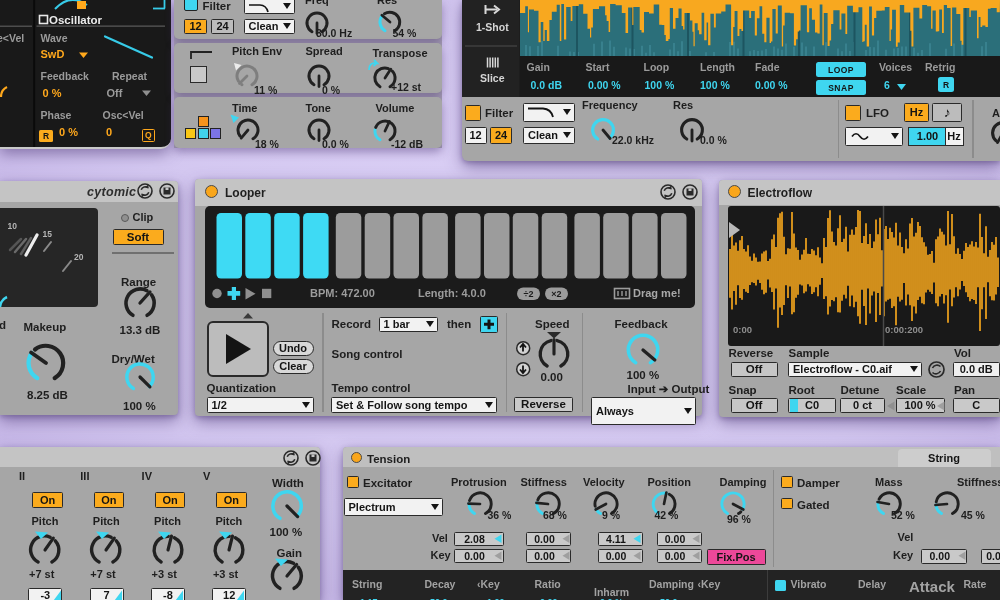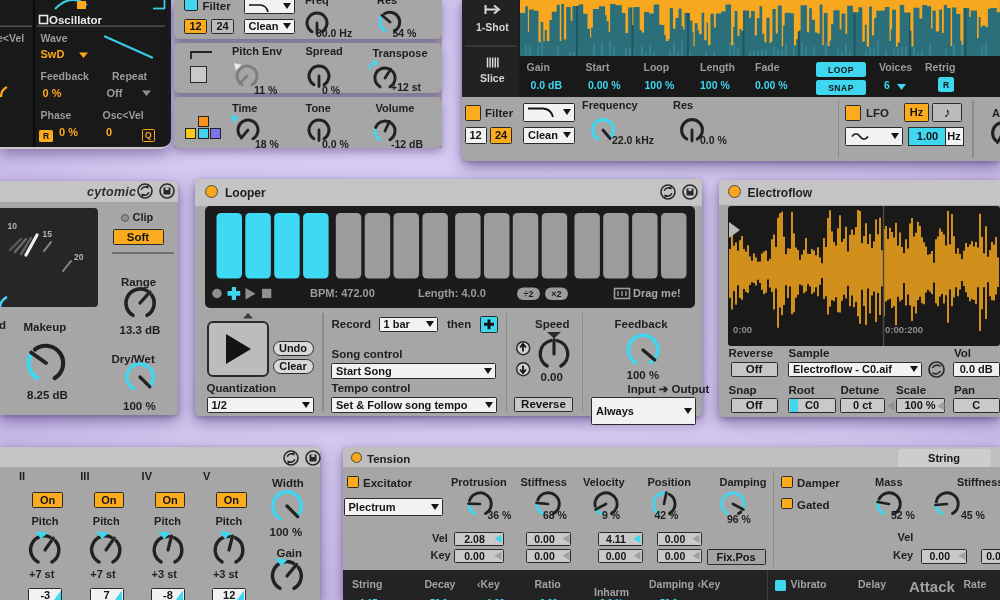--- a/index.html
+++ b/index.html
@@ -451,24 +451,20 @@
       <div class="a"></div>
     </div>
     <div class="t" style="left:447px;top:317.5px;font-size:11.5px;">then</div>
     <div class="btn" style="left:479.5px;top:316px;width:18px;height:17px;background:#3fd6f0;">
       <span style=""></span>
     </div>
     <svg style="left:482.5px;top:319px" width="12" height="11">
       <path d="M 4.5 0.5 L 7.5 0.5 L 7.5 3.8 L 11 3.8 L 11 6.8 L 7.5 6.8 L 7.5 10.2 L 4.5 10.2 L 4.5 6.8 L 1 6.8 L 1 3.8 L 4.5 3.8 Z" fill="#141414"></path>
     </svg>
     <div class="t" style="left:331.5px;top:348px;font-size:11.5px;">Song control</div>
-    <div class="dd" style="left:331px;top:363px;width:165px;height:15.5px;">
-      <span class="v">Start Song</span>
-      <div class="a"></div>
-    </div>
     <div class="t" style="left:331.5px;top:382px;font-size:11.5px;">Tempo control</div>
     <div class="dd" style="left:331px;top:397px;width:166px;height:15.5px;">
       <span class="v">Set &amp; Follow song tempo</span>
       <div class="a"></div>
     </div>
     <div class="vl" style="left:505.7px;top:313px;width:1.5px;height:99px;"></div>
     <div class="t" style="left:535px;top:317.5px;font-size:11.5px;">Speed</div>
     <svg style="left:546px;top:331px" width="16" height="8">
       <path d="M 1 1 L 15 1 L 8 7.5 Z" fill="#2a2a2a"></path>
     </svg>
@@ -887,21 +883,21 @@
     </div>
     <svg style="left:632.0px;top:551px" width="10" height="10">
       <path d="M 8.5 0.5 L 8.5 9 L 1.5 4.8 Z" fill="#9f9f9f"></path>
     </svg>
     <div class="btn" style="left:656.5px;top:548.5px;width:45px;height:14.5px;background:#c9c9c9;">
       <span style="font-size:10.5px;padding-right:8px;">0.00</span>
     </div>
     <svg style="left:691.0px;top:551px" width="10" height="10">
       <path d="M 8.5 0.5 L 8.5 9 L 1.5 4.8 Z" fill="#9f9f9f"></path>
     </svg>
-    <div class="btn" style="left:706.5px;top:548.5px;width:59px;height:16.5px;background:#a3a3a3;">
+    <div class="btn" style="left:706.5px;top:548.5px;width:59px;height:16.5px;background:#ec4899;">
       <span style="font-size:11px;">Fix.Pos</span>
     </div>
     <div class="vl" style="left:772.5px;top:470px;width:1.5px;height:97px;"></div>
     <div class="chk" style="left:781px;top:476px;width:11.5px;height:11.5px;"></div>
     <div class="t" style="left:797px;top:477px;font-size:11.5px;">Damper</div>
     <div class="chk" style="left:781px;top:497.5px;width:11.5px;height:11.5px;"></div>
     <div class="t" style="left:797px;top:498.5px;font-size:11.5px;">Gated</div>
     <div class="t" style="left:875px;top:477px;">Mass</div>
     <svg style="position:absolute;left:863px;top:478px;" width="52" height="52">
       <path d="M 20.5 35.6 A 11.1 11.1 0 0 1 15.1 24.1" stroke="#3fd6f0" stroke-width="2.9" fill="none" stroke-linecap="round"></path>

